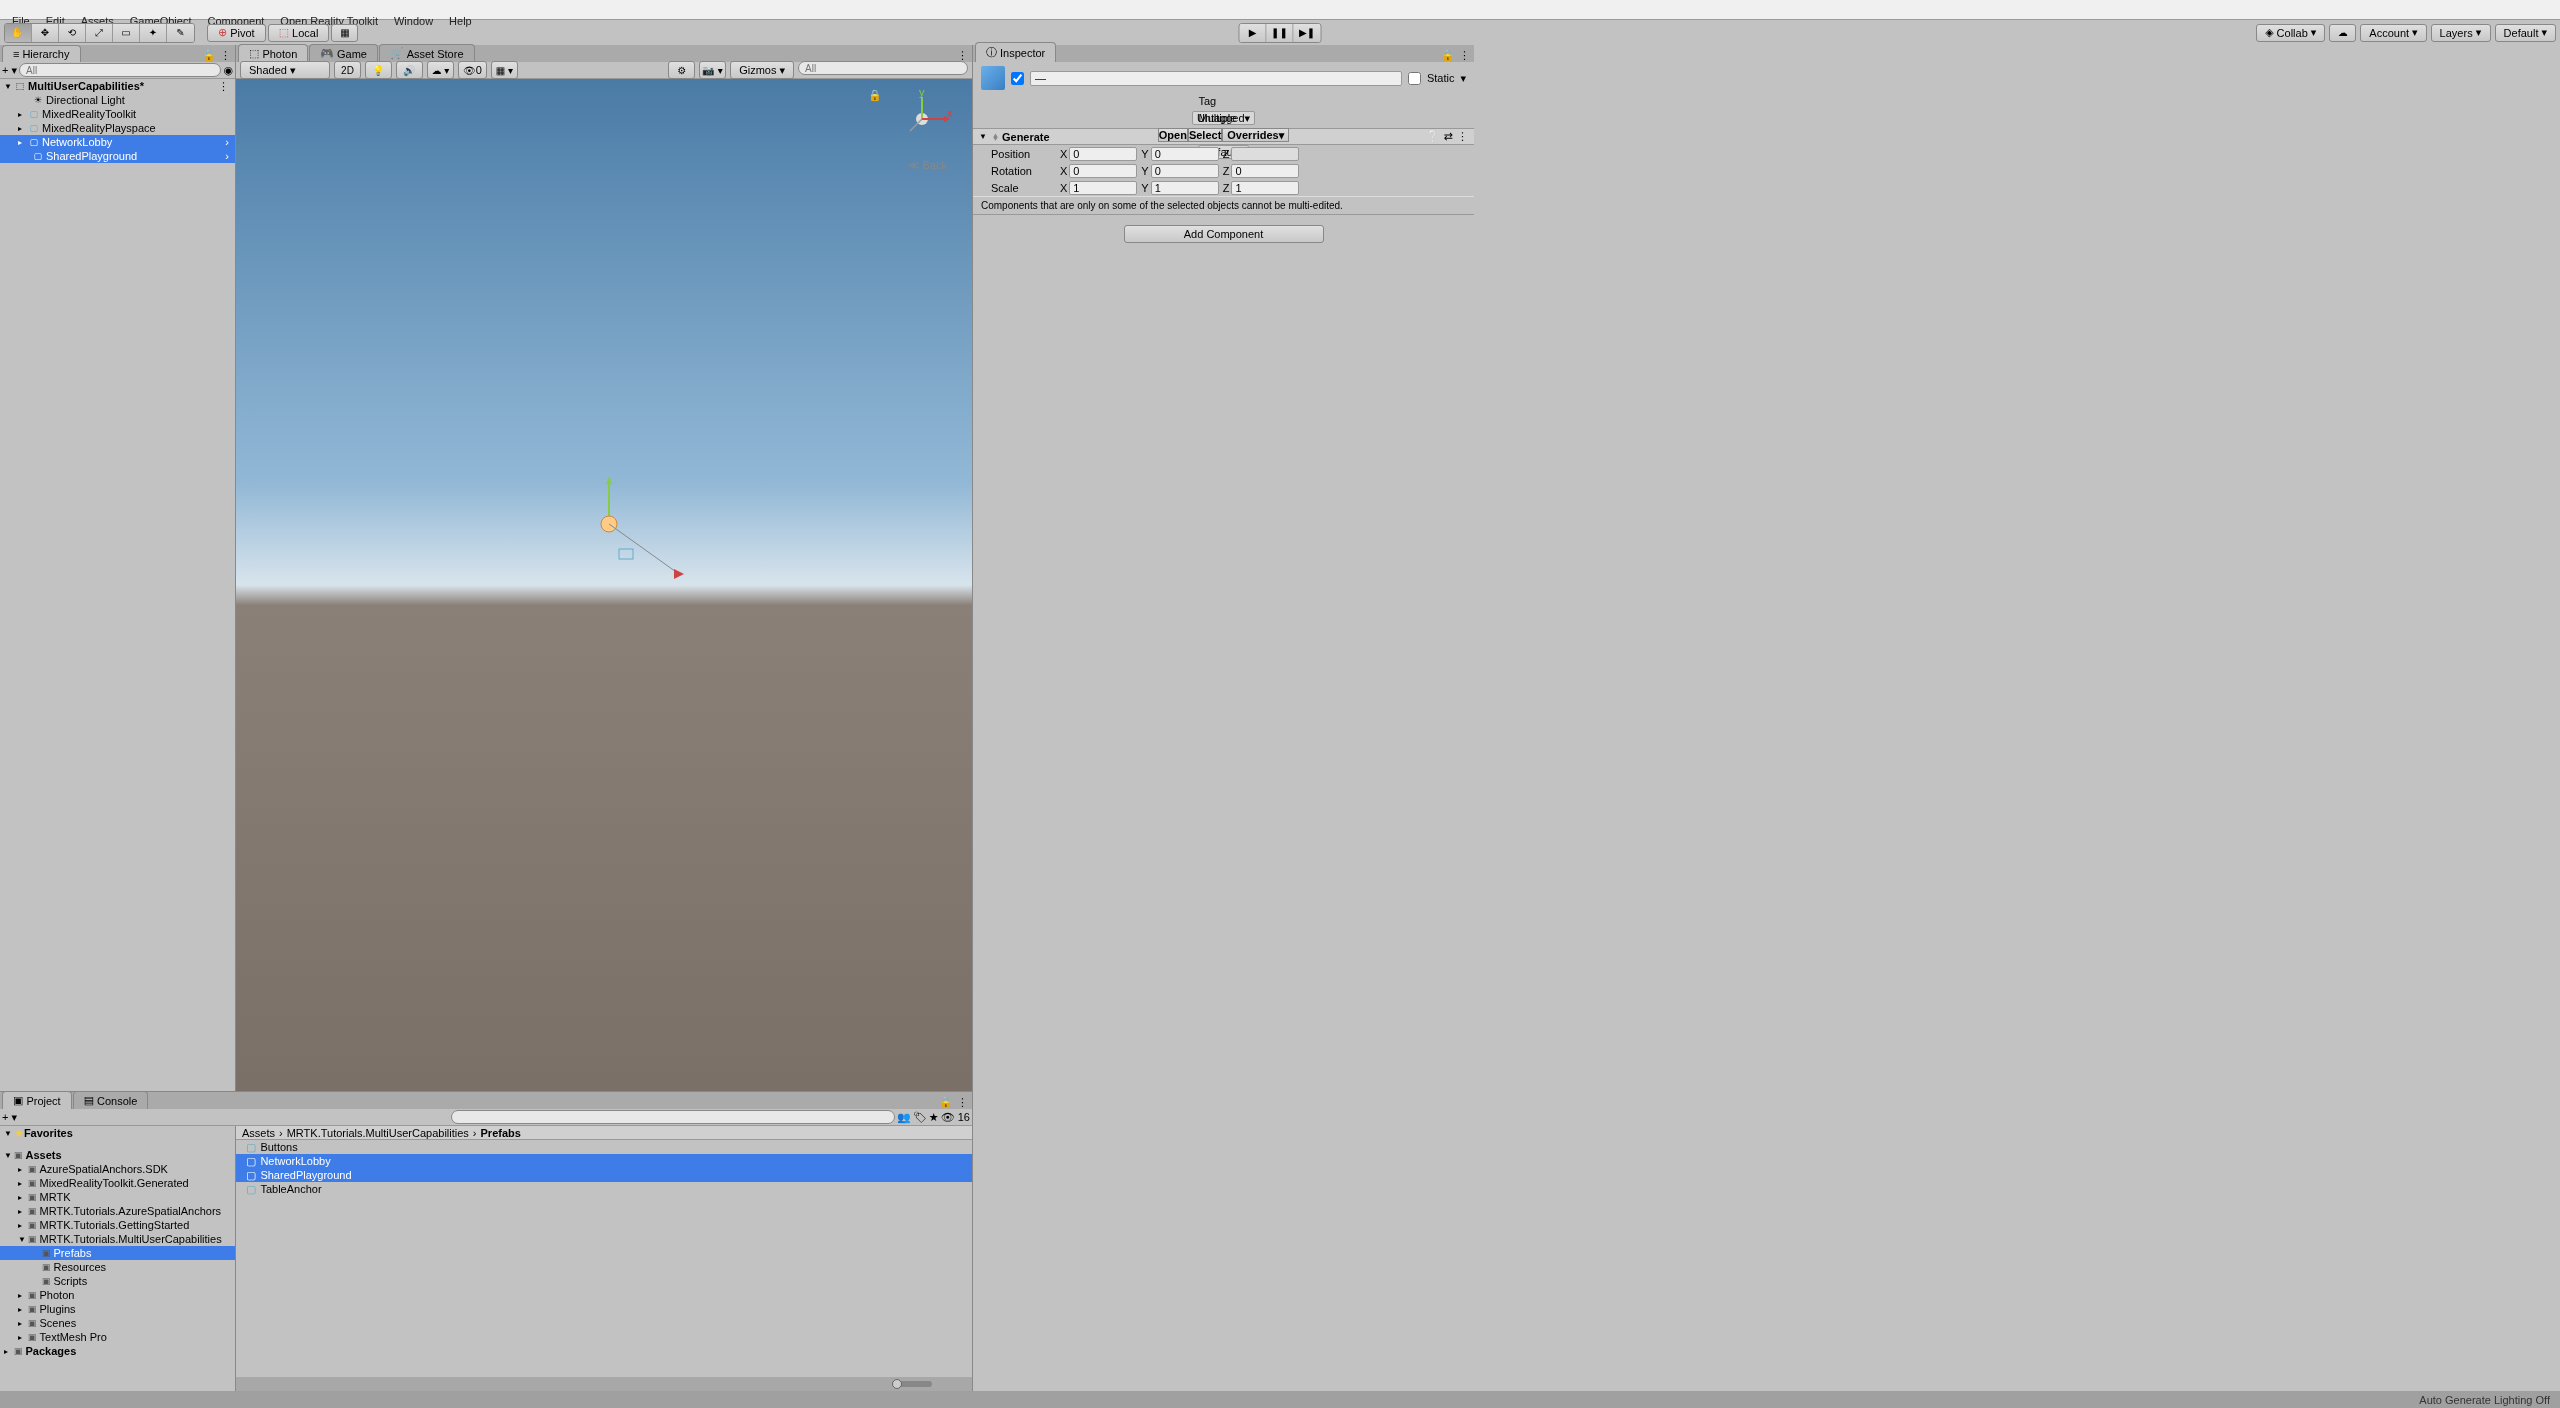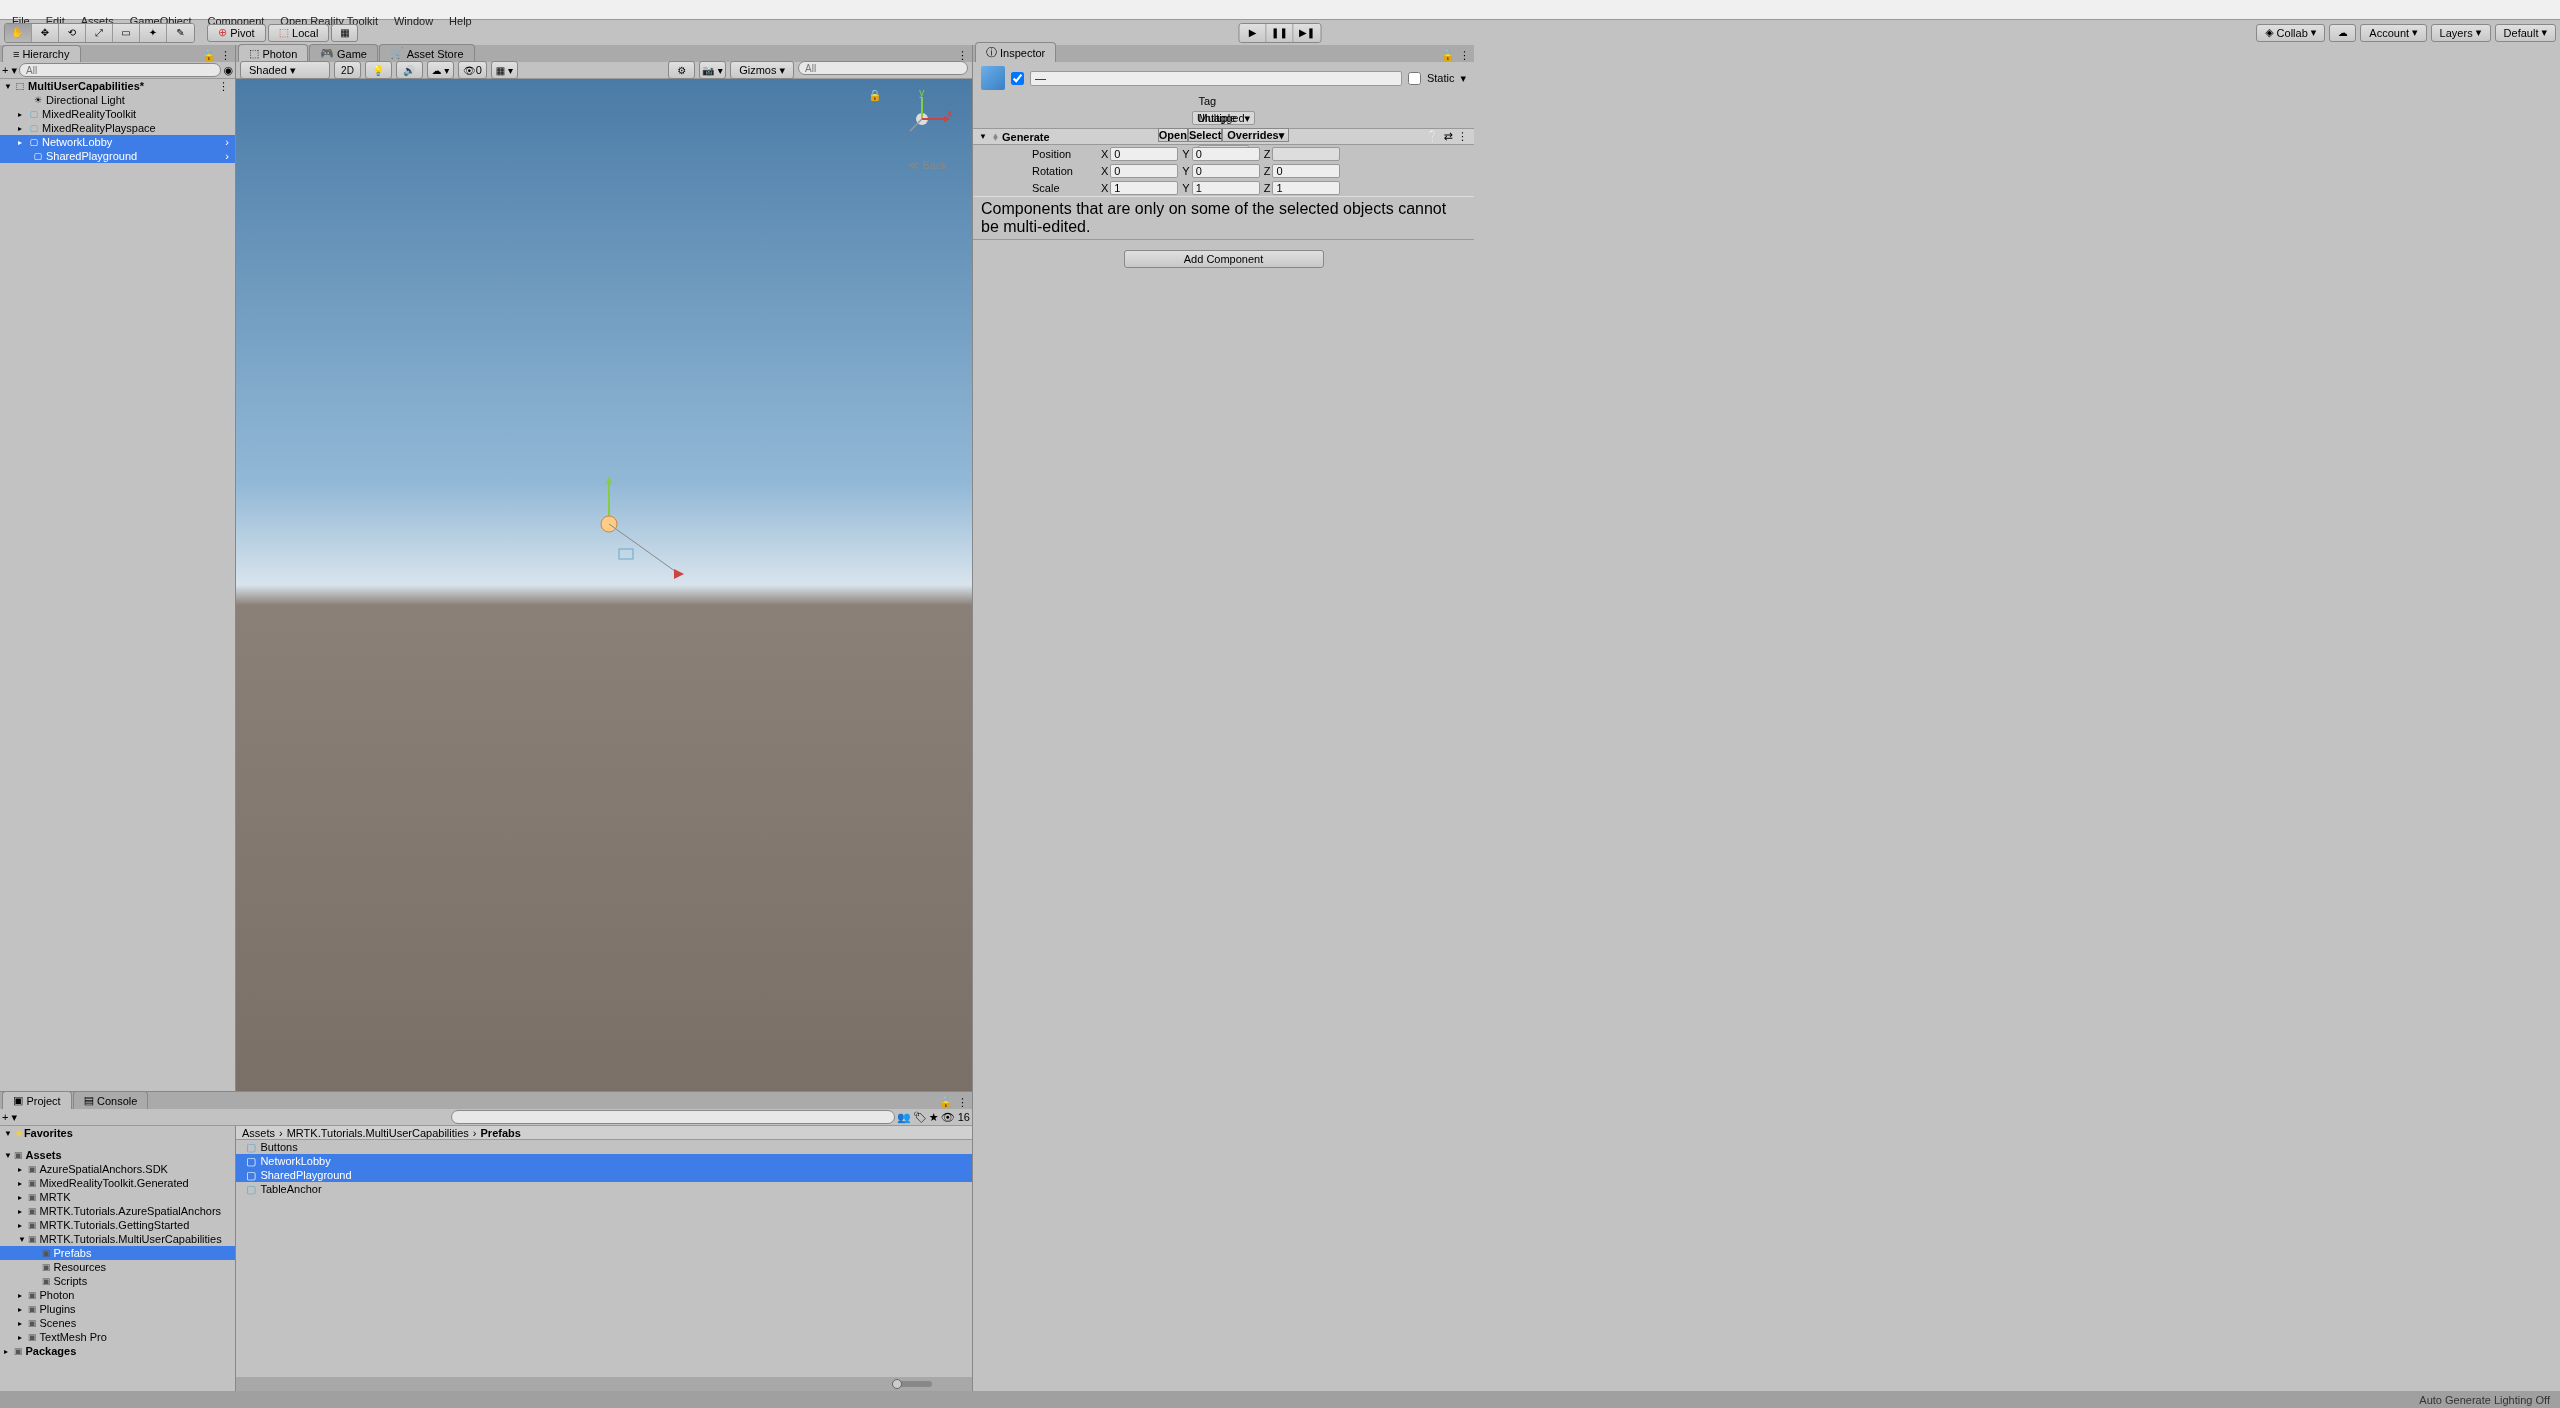--- a/index.html
+++ b/index.html
@@ -40,30 +40,30 @@
 .item-list { flex: 1; }
 .item-row { height: 14px; display: flex; align-items: center; padding-left: 10px; gap: 4px; }
 .item-row.selected { background: #3e7de7; color: white; }
 .inspector-content { padding: 0; }
 .inspector-header { padding: 4px 8px; display: flex; align-items: center; gap: 6px; }
 .cube-icon { width: 24px; height: 24px; background: linear-gradient(135deg,#6bb0e8,#3a7fc4); border-radius: 2px; }
 .insp-row { display: flex; align-items: center; padding: 1px 8px; gap: 4px; height: 17px; flex-direction: column; }
 .insp-label { width: 50px; }
 .insp-dd { flex: 1; background: #d8d8d8; border: 1px solid #999; border-radius: 2px; height: 14px; padding: 0 4px; display: flex; align-items: center; justify-content: space-between; }
 .component-header { background: #d0d0d0; height: 17px; display: flex; align-items: center; padding: 0 6px; gap: 4px; border-top: 1px solid #999; border-bottom: 1px solid #999; }
-.vec-row { display: flex; align-items: center; padding: 1px 24px; gap: 4px; height: 17px; margin-left: 25px; }
+.vec-row { display: flex; align-items: center; padding: 1px 8px; gap: 4px; height: 17px; }
 .vec-label { width: 75px; padding-left: 10px; }
 .vec-field { display: flex; align-items: center; gap: 2px; }
 .vec-input { width: 68px; height: 14px; background: #eee; border: 1px solid #999; border-radius: 2px; padding: 0 3px; }
 .add-comp-btn { margin: 10px auto; width: 200px; height: 18px; background: linear-gradient(#e0e0e0,#c8c8c8); border: 1px solid #888; border-radius: 3px; display: flex; align-items: center; justify-content: center; }
 .statusbar { height: 17px; background: #a0a0a0; display: flex; align-items: center; justify-content: flex-end; padding: 0 10px; color: #333; }
 .gizmo-axis { position: absolute; top: 10px; right: 20px; width: 60px; height: 60px; }
 .multi-btns { display: flex; gap: 0; font-weight: bold; }
 .multi-btns .btn { flex:1; height:14px; background: linear-gradient(#e0e0e0,#c8c8c8); border:1px solid #888; display:flex; align-items:center; justify-content:center; }
-.msg-bar { padding: 3px 8px; background: #c2c2c2; border-top:1px solid #ddd; border-bottom:1px solid #999; font-size:16px; }
+.msg-bar { padding: 3px 8px; background: #c2c2c2; border-top:1px solid #ddd; border-bottom:1px solid #999; font-size:10px; }
 svg { display: block; }
 .folder-icon { color: #555; margin-right: 3px; font-size: 9px; }
 </style>
 </head>
 <body>
 
 <div class="menubar">
   <span>File</span>
   <span>Edit</span>
   <span>Assets</span>

